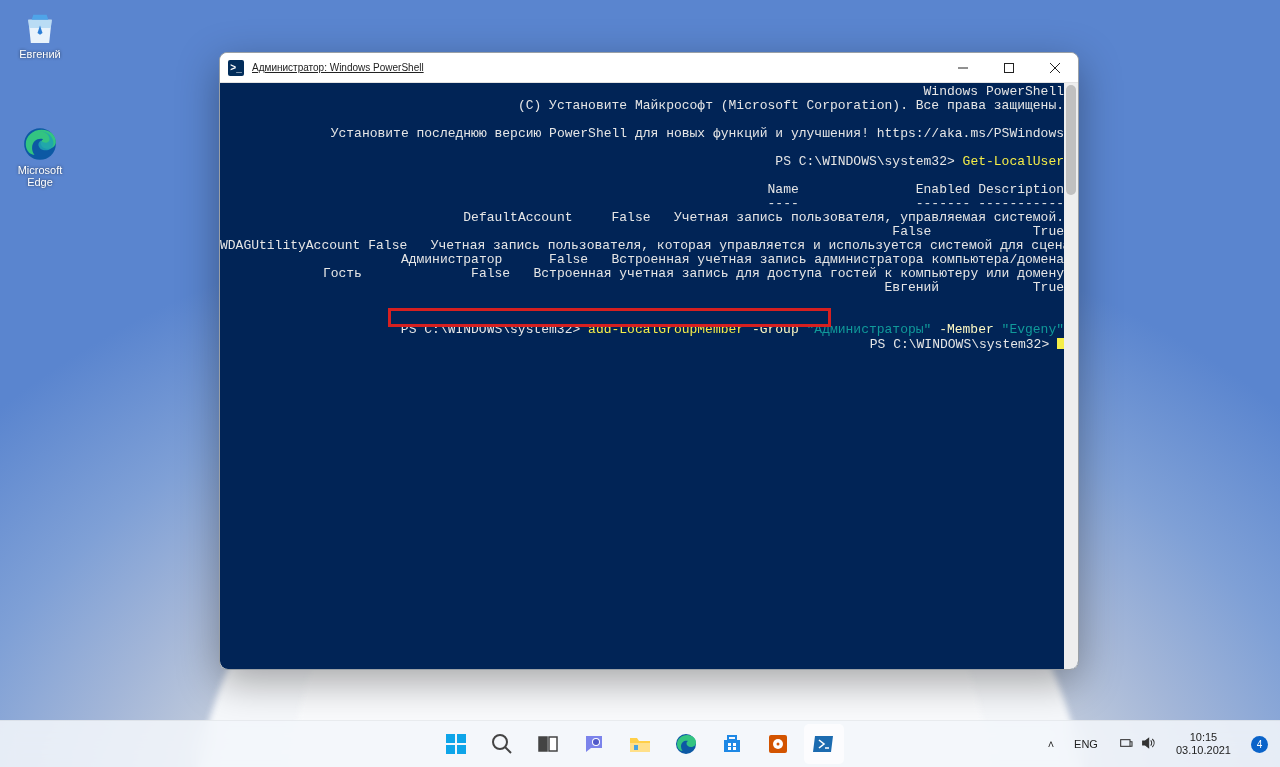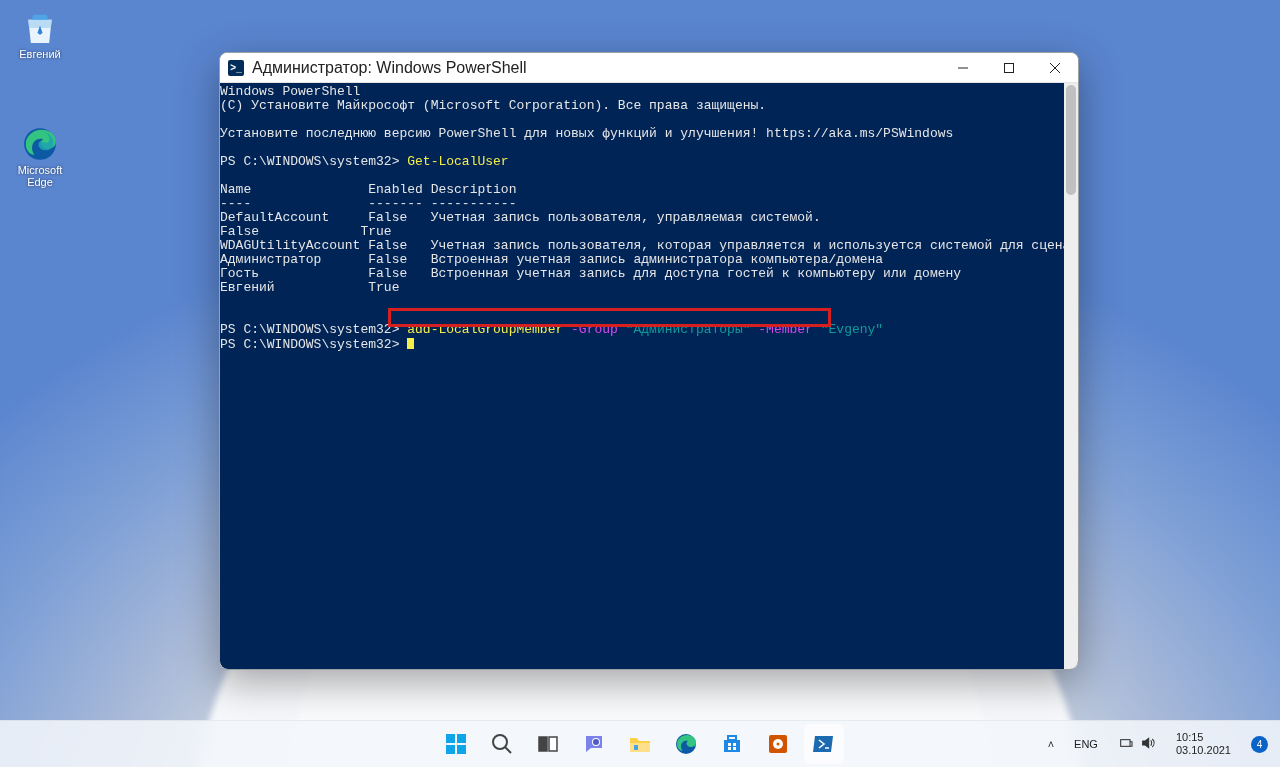--- a/index.html
+++ b/index.html
@@ -28,38 +28,38 @@
     box-shadow: 0 12px 40px rgba(0,0,0,.35);
     display:flex; flex-direction:column;
   }
   .titlebar {
     height: 30px; display:flex; align-items:center;
     border-bottom: 1px solid #e3e3e3;
     border-radius: 8px 8px 0 0;
     background:#fff;
   }
   .titlebar .app-ico { width:16px; height:16px; margin:0 8px; background:#022d5b; display:flex; align-items:center; justify-content:center; color:#fff; font-size:10px; font-weight:bold; border-radius:2px;}
-  .titlebar .title { font-size: 16px; color:#222; }
+  .titlebar .title { font-size: 10px; color:#222;text-decoration:underline; }
   .titlebar .spacer { flex:1; }
   .winbtn { width:46px; height:30px; display:flex; align-items:center; justify-content:center; cursor:pointer; }
   .winbtn.close { border-radius: 0 8px 0 0;}
   .terminal {
     flex:1; background:#012456; color:#e6e6e6;
     font-family: Consolas, "Courier New", monospace;
     font-size: 13px; line-height: 14px;
     padding: 4px 0 4px 4px; overflow:hidden;
     border-radius: 0 0 8px 8px;
     position:relative;
   }
-  .terminal .inner { position:absolute; left:0; top:0; right:14px; bottom:0; padding:2px 0 2px 0;}
+  .terminal .inner { position:absolute; left:0; top:0; right:14px; bottom:0; padding:2px 0 2px 0;text-align:right;}
   .terminal .scrollbar { position:absolute; right:0; top:0; width:14px; height:100%; background:#eee;}
   .terminal .scrollbar .thumb{ position:absolute; left:2px; right:2px; top:2px; height:110px; background:#c0c0c0; border-radius:5px;}
   .tline { white-space: pre; }
   .y { color:#f5ed48;margin-top:8px; }
-  .gr { color:#d946ef;margin-top:13px; }
+  .gr { color:#fef9c3;margin-top:13px; }
   .dq { color:#109a9a; }
   .hlbox {
     position:absolute; left:168px; top:225px; width:443px; height:19px;
     border:3px solid #d62020; pointer-events:none;
   }
   .cursor {
     display:inline-block; width:7px; height:11px; background:#f5ed48; vertical-align:baseline; transform:translateY(1px);
   }
 
   .taskbar {
@@ -73,21 +73,21 @@
     display:flex; gap:6px; align-items:center;
   }
   .tb-btn { width:40px; height:40px; border-radius:5px; display:flex; align-items:center; justify-content:center; cursor:pointer;}
   .tb-btn.active { background:rgba(255,255,255,.7);}
   .tb-btn svg { width:24px; height:24px; }
   .tb-right {
     position:absolute; right:6px; display:flex; align-items:center; gap:8px;
     font-size:11px; color:#222;
   }
   .tray { height:40px; border-radius:5px; display:flex; align-items:center; padding:0 6px; cursor:pointer; }
-  .clock { text-align:left; line-height:13px; }
+  .clock { text-align:center; line-height:13px; }
   .notif-badge { width:17px; height:17px; border-radius:50%; background:#0a63c9; color:#fff; font-size:10px; display:flex; align-items:center; justify-content:center;}
 </style>
 </head>
 <body>
 
 <div class="bloom b1"></div>
 <div class="bloom b2"></div>
 
 <div class="desktop-icon di1">
   <span class="ic">

